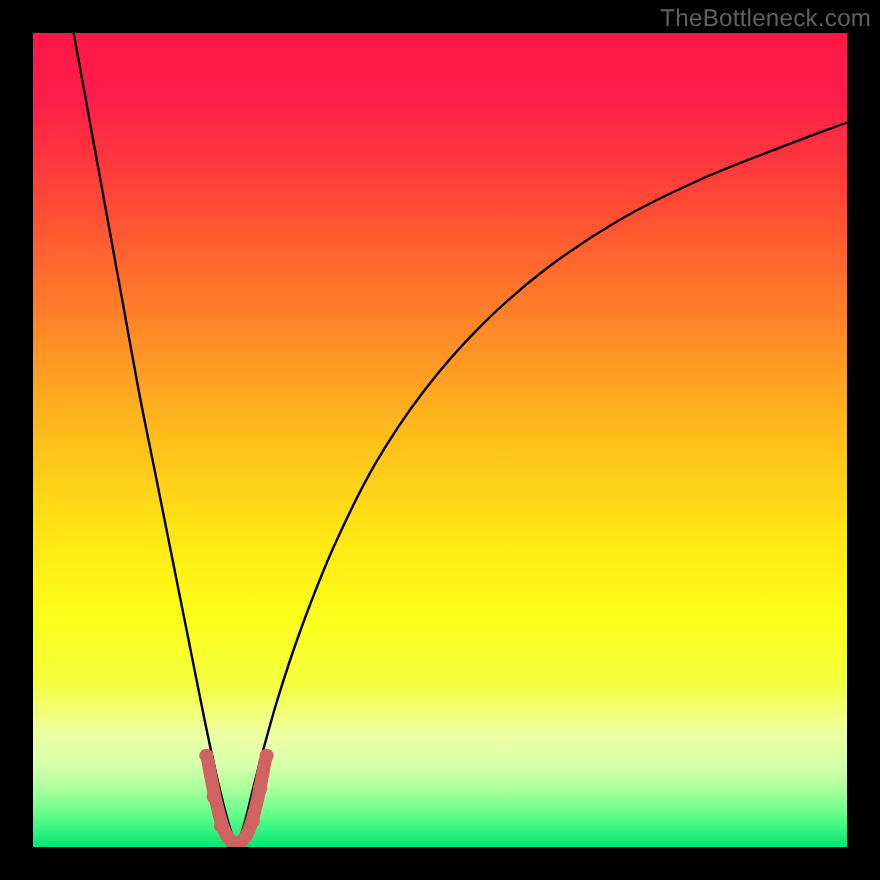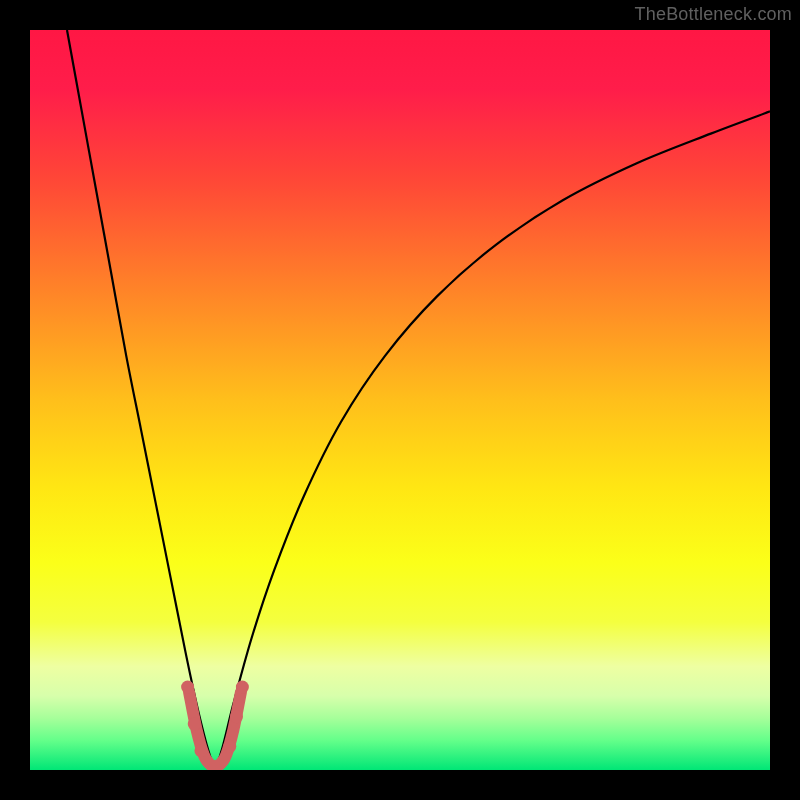--- a/index.html
+++ b/index.html
@@ -17,21 +17,21 @@
     top: 30px;
     width: 740px;
     height: 740px;
     overflow: hidden;
   }
   .watermark {
     position: absolute;
     top: 4px;
     right: 8px;
     color: #606060;
-    font-size: 18px;
+    font-size: 22px;
     font-weight: 400;
     letter-spacing: 0.2px;
     z-index: 10;
   }
   svg {
     display: block;
   }
 </style>
 </head>
 <body>

